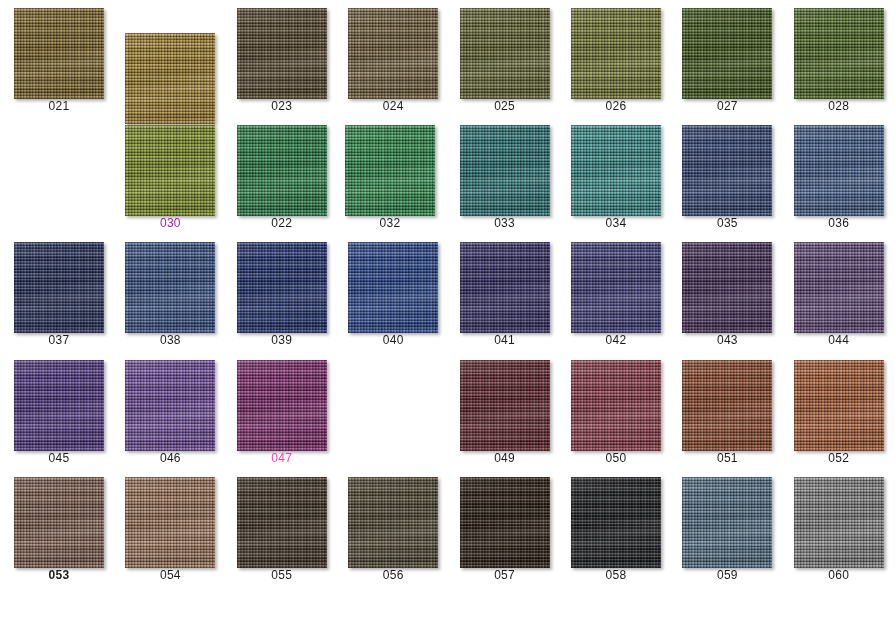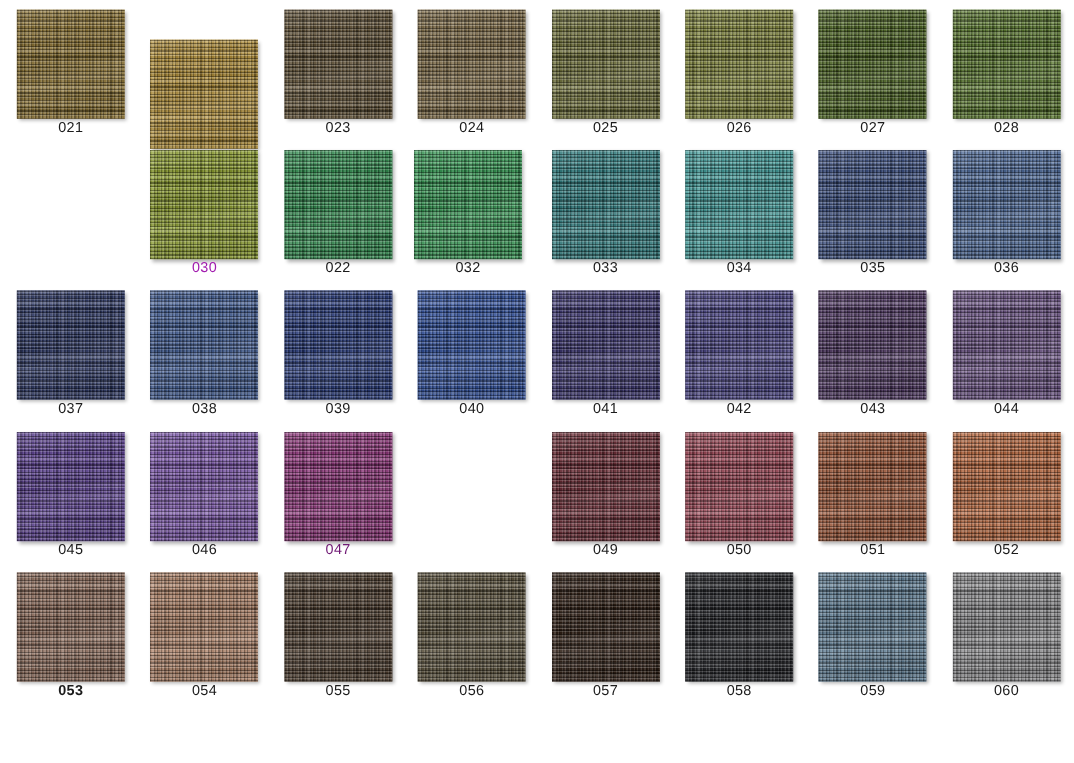--- a/index.html
+++ b/index.html
@@ -282,21 +282,21 @@
         <div class="weave"></div>
         <div class="sheen"></div>
       </div>
       <div class="swatch-label" style="color: rgb(27, 27, 27);">046</div>
     </div>
     <div class="swatch-cell" style="left: 222.8px; top: 351.6px;">
       <div class="swatch-tile" style="background-color: rgb(140, 50, 120);">
         <div class="weave"></div>
         <div class="sheen"></div>
       </div>
-      <div class="swatch-label" style="color: #701a75; text-align: center;">047</div>
+      <div class="swatch-label" style="color: #ec4899; text-align: center;">047</div>
     </div>
     <div class="swatch-cell" style="left: 445.6px; top: 351.6px;">
       <div class="swatch-tile" style="background-color: rgb(107, 43, 52);">
         <div class="weave"></div>
         <div class="sheen"></div>
       </div>
       <div class="swatch-label" style="color: rgb(27, 27, 27);">049</div>
     </div>
     <div class="swatch-cell" style="left: 557px; top: 351.6px;">
       <div class="swatch-tile" style="background-color: rgb(154, 68, 83);">

